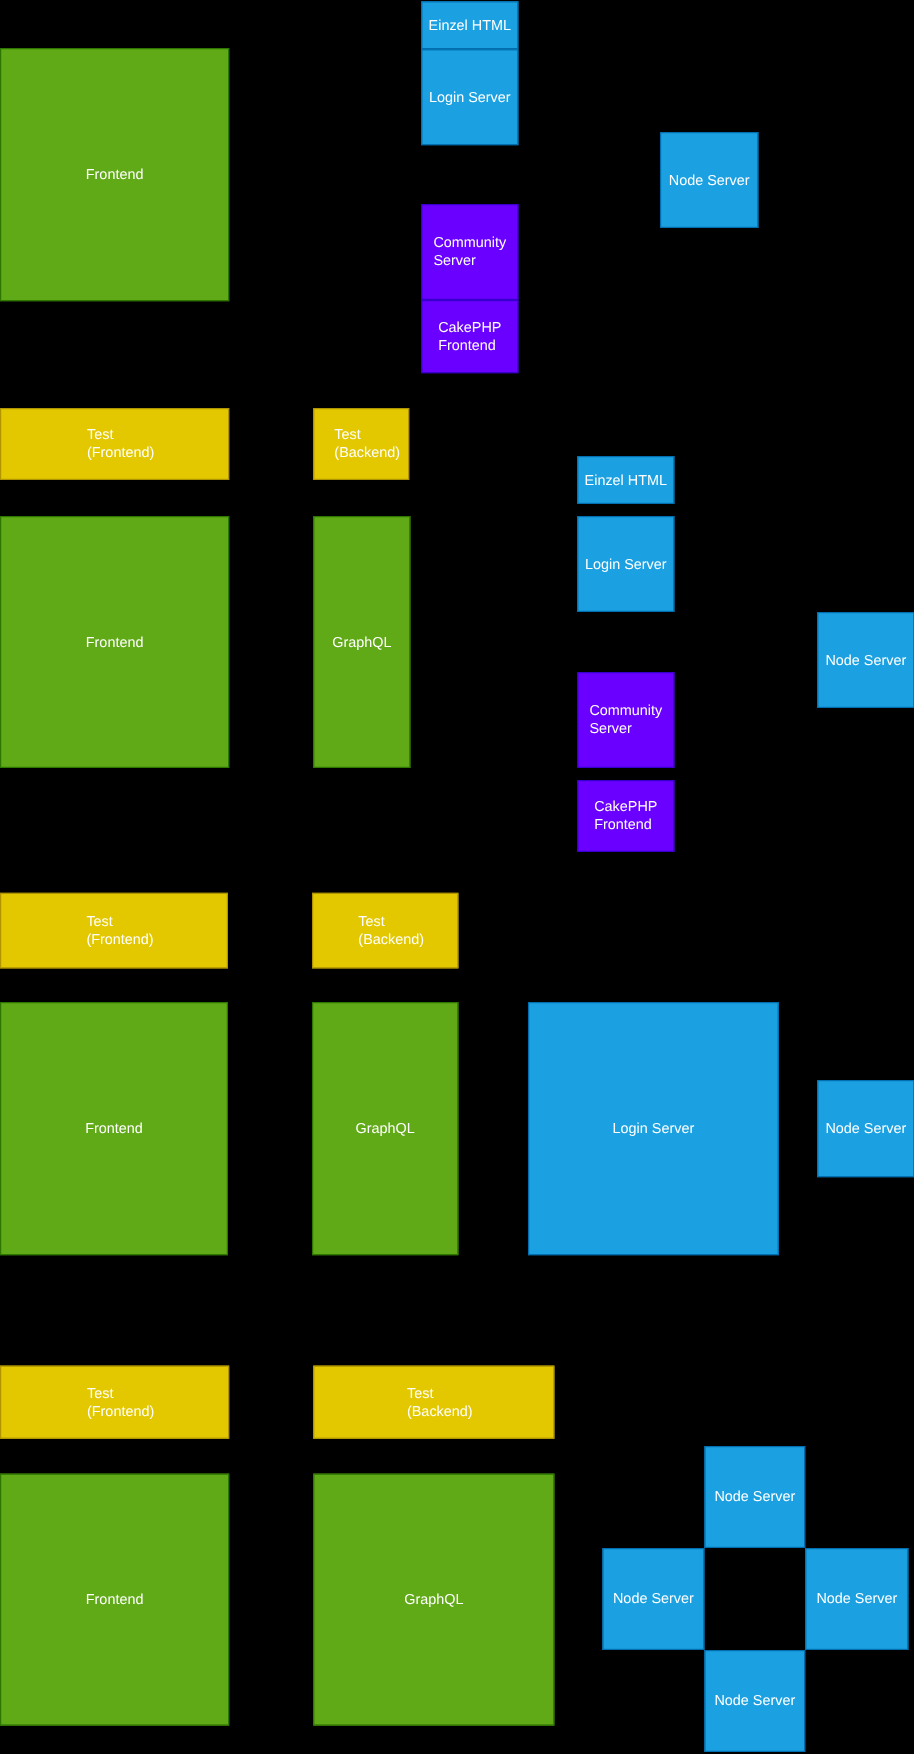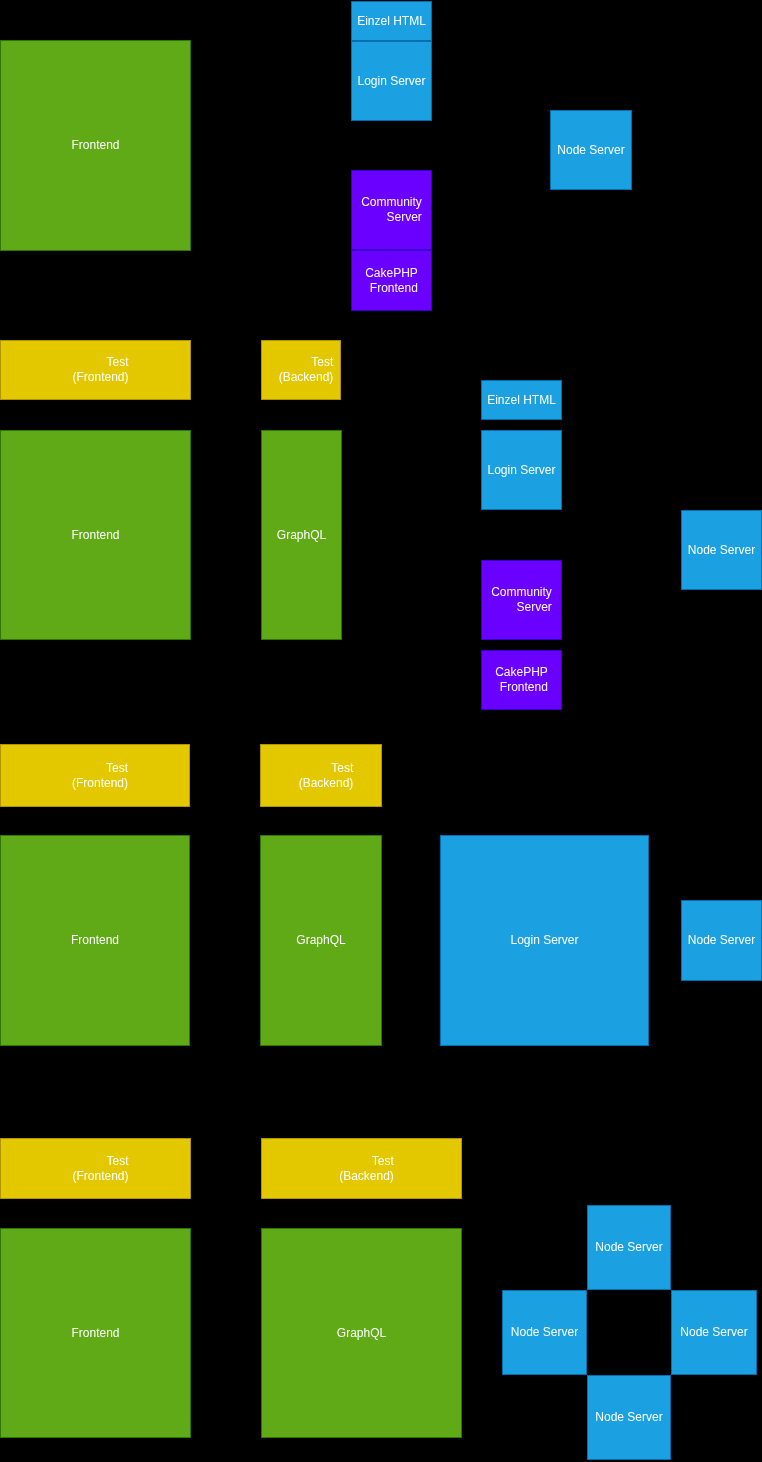--- a/index.html
+++ b/index.html
@@ -14,21 +14,21 @@
     background: #000000;
     overflow: hidden;
     font-family: "Liberation Sans", sans-serif;
   }
   .box {
     position: absolute;
     box-sizing: border-box;
     display: flex;
     align-items: center;
     justify-content: center;
-    text-align: right;
+    text-align: left;
     color: #ffffff;
     font-size: 12px;
     line-height: 1.25;
     white-space: pre-line;
     border: 1px solid transparent;
   }
   .c-green  { background: #60A917; border-color: #2D7600; }
   .c-blue   { background: #1BA1E2; border-color: #006EAF; }
   .c-purple { background: #6A00FF; border-color: #3700CC; }
   .c-yellow { background: #E3C800; border-color: #B09500; padding-left: 10px; }

